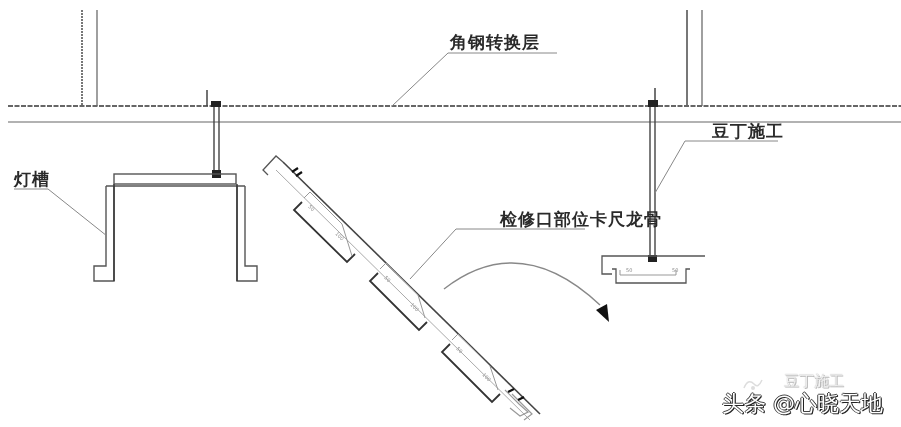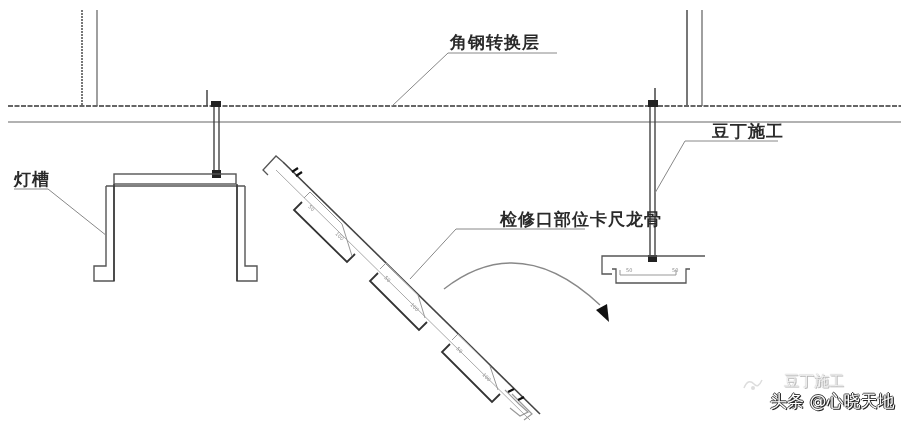--- a/index.html
+++ b/index.html
@@ -17,21 +17,21 @@
     }
     .wm {
       position: absolute;
       font-family: "DejaVu Sans", "Liberation Sans", sans-serif;
       color: #ffffff;
       white-space: nowrap;
       text-shadow: 1px 1px 0 #222, -1px 0 0 #444, 0 -1px 0 #444, 1px 0 0 #222;
       line-height: 1;
     }
     .wm-small { font-size: 15px; color: #f4f4f4; text-shadow: 0 0 1px #999, 1px 1px 0 #bbb; }
-    .wm-big { font-size: 17px; margin-left: 48px; }
+    .wm-big { font-size: 22px; }
   </style>
 </head>
 <body>
 
 <svg id="canvas" viewBox="0 0 901 427" xmlns="http://www.w3.org/2000/svg">
 
   <g stroke="#777" fill="none">
     <line x1="82" y1="10" x2="82" y2="106" stroke-width="2" stroke-dasharray="2 1"></line>
     <line x1="97" y1="10" x2="97" y2="106" stroke-width="1.4"></line>
     <line x1="687" y1="10" x2="687" y2="106" stroke-width="2"></line>

